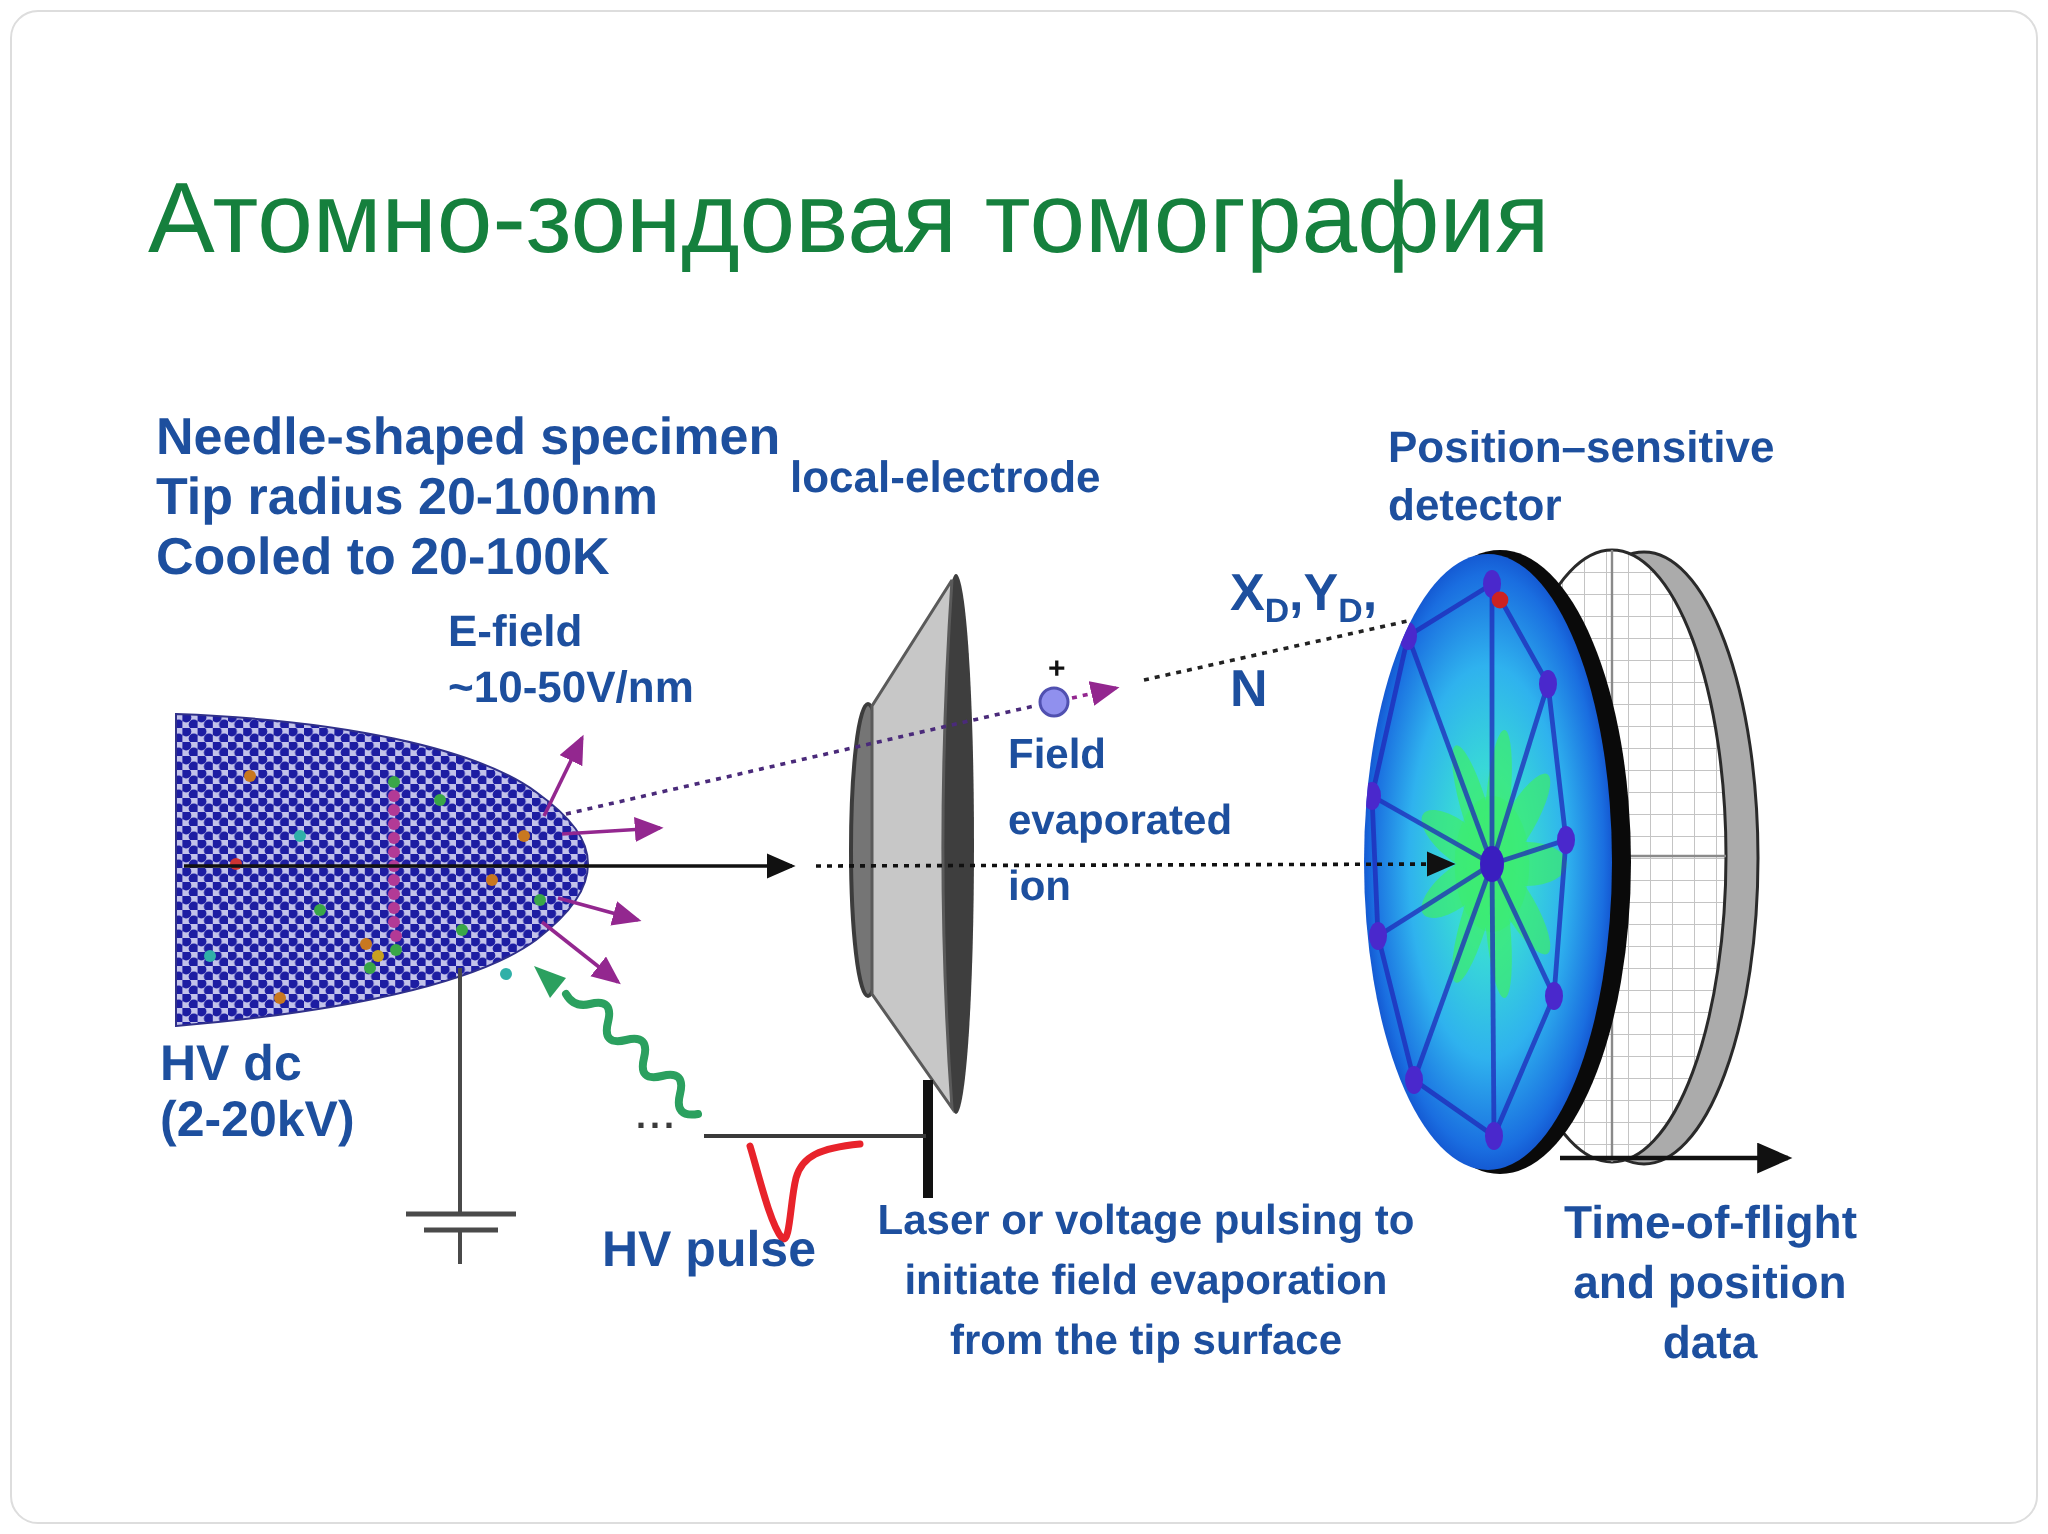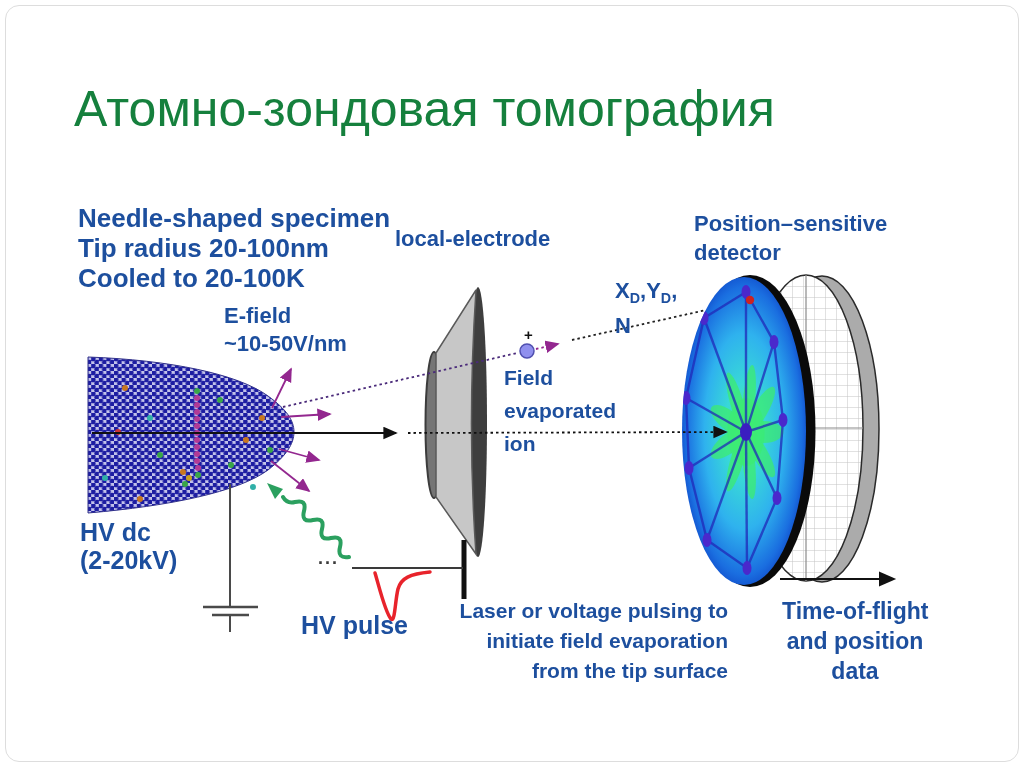--- a/index.html
+++ b/index.html
@@ -8,27 +8,27 @@
   .frame{position:absolute;inset:5px;border:1px solid #dddddd;border-radius:14px;pointer-events:none;}
   .title{position:absolute;left:74px;top:80px;font-size:50px;font-weight:300;color:#15803d;
          font-family:"Liberation Sans",sans-serif;letter-spacing:0px;white-space:nowrap;}
   svg.diagram{position:absolute;left:0;top:0;}
   .lbl{position:absolute;color:#1d4f9e;font-weight:bold;white-space:nowrap;}
   .ln{display:block;}
   .specimen-lbl{left:78px;top:203px;font-size:26px;line-height:30px;}
   .efield-lbl{left:224px;top:286px;font-size:22px;line-height:28px;margin-top:16px;}
   .electrode-lbl{left:395px;top:226px;font-size:22px;}
   .detector-lbl{left:694px;top:209px;font-size:22px;line-height:29px;}
-  .coords-lbl{left:615px;top:277px;font-size:22px;line-height:27px;}
+  .coords-lbl{left:615px;top:277px;font-size:26px;line-height:39px;}
   .coords-lbl sub{font-size:0.65em;}
   .ion-lbl{left:504px;top:361px;font-size:21px;line-height:33px;}
   .hvdc-lbl{left:80px;top:518px;width:112px;text-align:left;font-size:25px;line-height:28px;}
   .hvpulse-lbl{left:277px;top:611px;font-size:25px;margin-left:24px;}
   .dots-lbl{left:318px;top:548px;font-size:18px;color:#3a3a3a;letter-spacing:2px;}
-  .pulsing-lbl{left:418px;top:596px;width:310px;text-align:right;font-size:21px;line-height:30px;}
+  .pulsing-lbl{left:418px;top:596px;width:310px;text-align:center;font-size:21px;line-height:30px;}
   .tof-lbl{left:782px;top:596px;width:146px;text-align:center;font-size:23px;line-height:30px;}
   .plus-lbl{left:524px;top:326px;font-size:15px;color:#111;font-weight:bold;}
 </style>
 </head>
 <body>
 
 <div class="stage">
   <div class="frame"></div>
 
   <div class="title">Атомно-зондовая томография</div>

